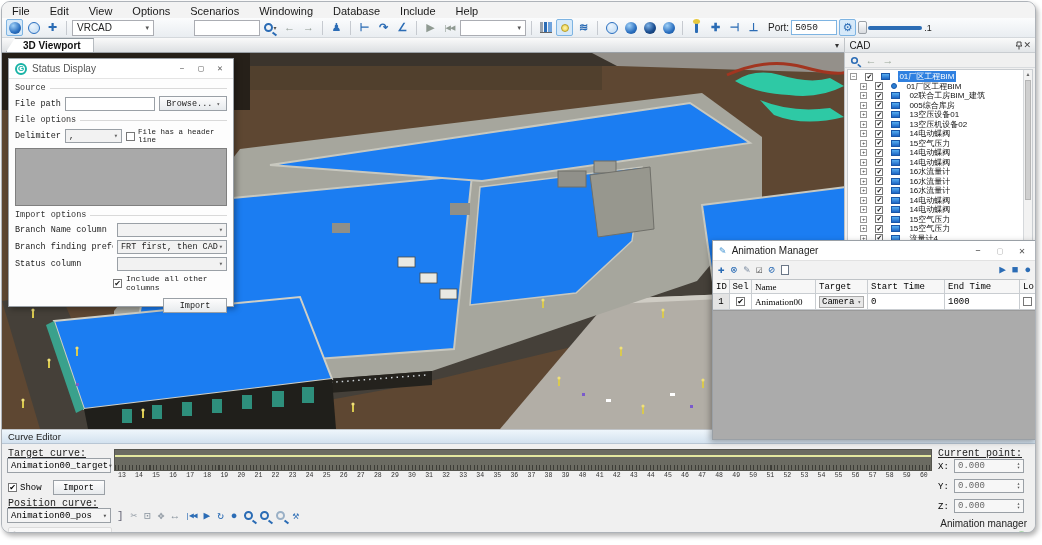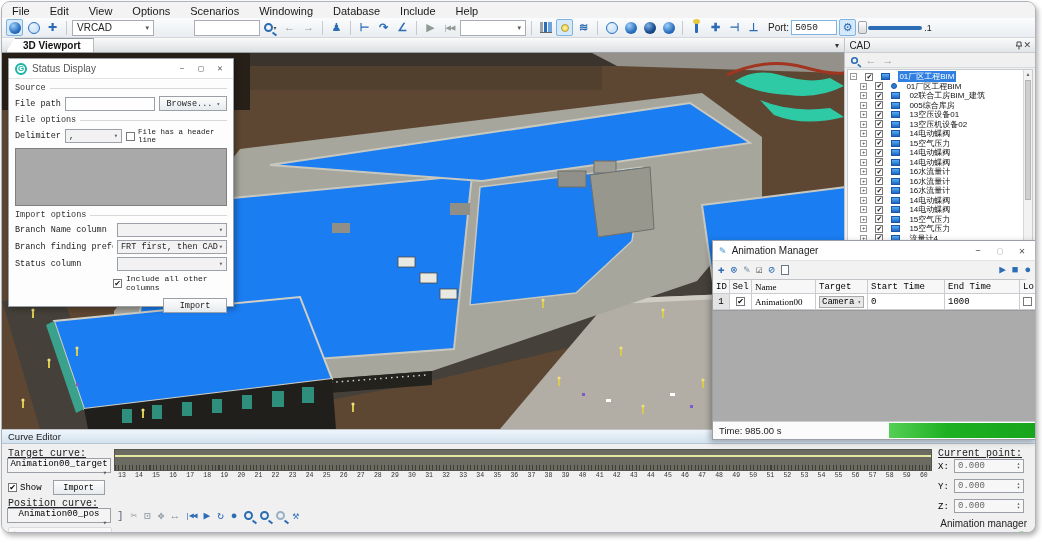--- a/index.html
+++ b/index.html
@@ -90,21 +90,21 @@
   .tgt-combo{background:#e8e8e8;border:1px solid #aaa;height:12px;display:flex;align-items:center;width:100%;padding:0 2px;}
   .tgt-combo .arr{margin-left:auto;font-size:6px;color:#555;}
   .animbody{flex:1;background:#ababab;border-top:1px solid #9a9a9a;}
   .timebar{height:18px;background:#fbfbfb;border-top:1px solid #c9cdd1;display:flex;align-items:center;position:relative;}
   .timebar .lbl{padding:0 6px;font:9.5px "Liberation Sans",sans-serif;color:#222;}
   .timebar .green{position:absolute;left:176px;right:0;top:1px;bottom:1px;background:linear-gradient(90deg,#55cf55,#1db022 40%,#17a51c);}
   
   .curve{height:111px;background:#f0f0f0;position:relative;border-top:1px solid #c0c4c8;font:9px "Liberation Mono",monospace;}
   .curvetitle{position:absolute;left:0;top:0;right:0;height:14px;background:linear-gradient(#eef5fb,#d3e2ef);border-bottom:1px solid #b8c6d4;display:flex;align-items:center;padding:0 6px;font:9.5px "Liberation Sans",sans-serif;color:#222;}
   .cgroup{position:absolute;font-size:10px;color:#222;text-decoration:underline;}
-  .ccombo{position:absolute;height:15px;border:1px solid #9aa0a6;background:#f4f4f4;display:flex;align-items:center;padding:0 3px;font:9px "Liberation Mono",monospace;flex-direction:column;}
+  .ccombo{position:absolute;height:15px;border:1px solid #9aa0a6;background:#f4f4f4;display:flex;align-items:center;padding:0 3px;font:9px "Liberation Mono",monospace;}
   .ccombo .arr{margin-left:auto;font-size:7px;color:#555;}
   .band{position:absolute;left:112px;top:19px;width:818px;height:22px;background:#6b6b62;border:1px solid #55554e;}
   .band .yline{position:absolute;left:0;right:0;top:5px;height:1.5px;background:#e4e8a0;}
   .band .ticks{position:absolute;left:0;right:0;bottom:0;height:5px;background:repeating-linear-gradient(90deg,#3d3d37 0 1px,transparent 1px 3.45px);}
   .ruler{position:absolute;left:112px;top:42px;width:818px;height:12px;display:flex;justify-content:space-between;padding:0 4px;font:6.5px "Liberation Mono",monospace;color:#333;}
   .ruler span{display:block;}
   .ctools{position:absolute;left:115px;top:79px;display:flex;align-items:center;gap:7px;font-size:11px;color:#8a949e;}
   .ctools .blue{color:#2b6cb5;}
   .ctools .mini{font-size:8px;letter-spacing:-1px;}
   .cp-x{position:absolute;}
@@ -603,24 +603,20 @@
             </span>
           </div>
         <div class="acell c4">0</div>
         <div class="acell c5">1000</div>
         <div class="acell c6">
             <span class="dcheck"></span>
           </div>
       </div>
     </div>
     <div class="animbody"></div>
-    <div class="timebar">
-      <span class="lbl">Time: 985.00 s</span>
-      <span class="green"></span>
-    </div>
   </div>
 
   <div class="curve">
     <div class="curvetitle">
         <span>Curve Editor</span>
       </div>
 
     <span class="cgroup" style="left:6px;top:18px">Target curve:</span>
     <div class="ccombo" style="left:5px;top:28px;width:104px">
         <span>Animation00_target</span>

